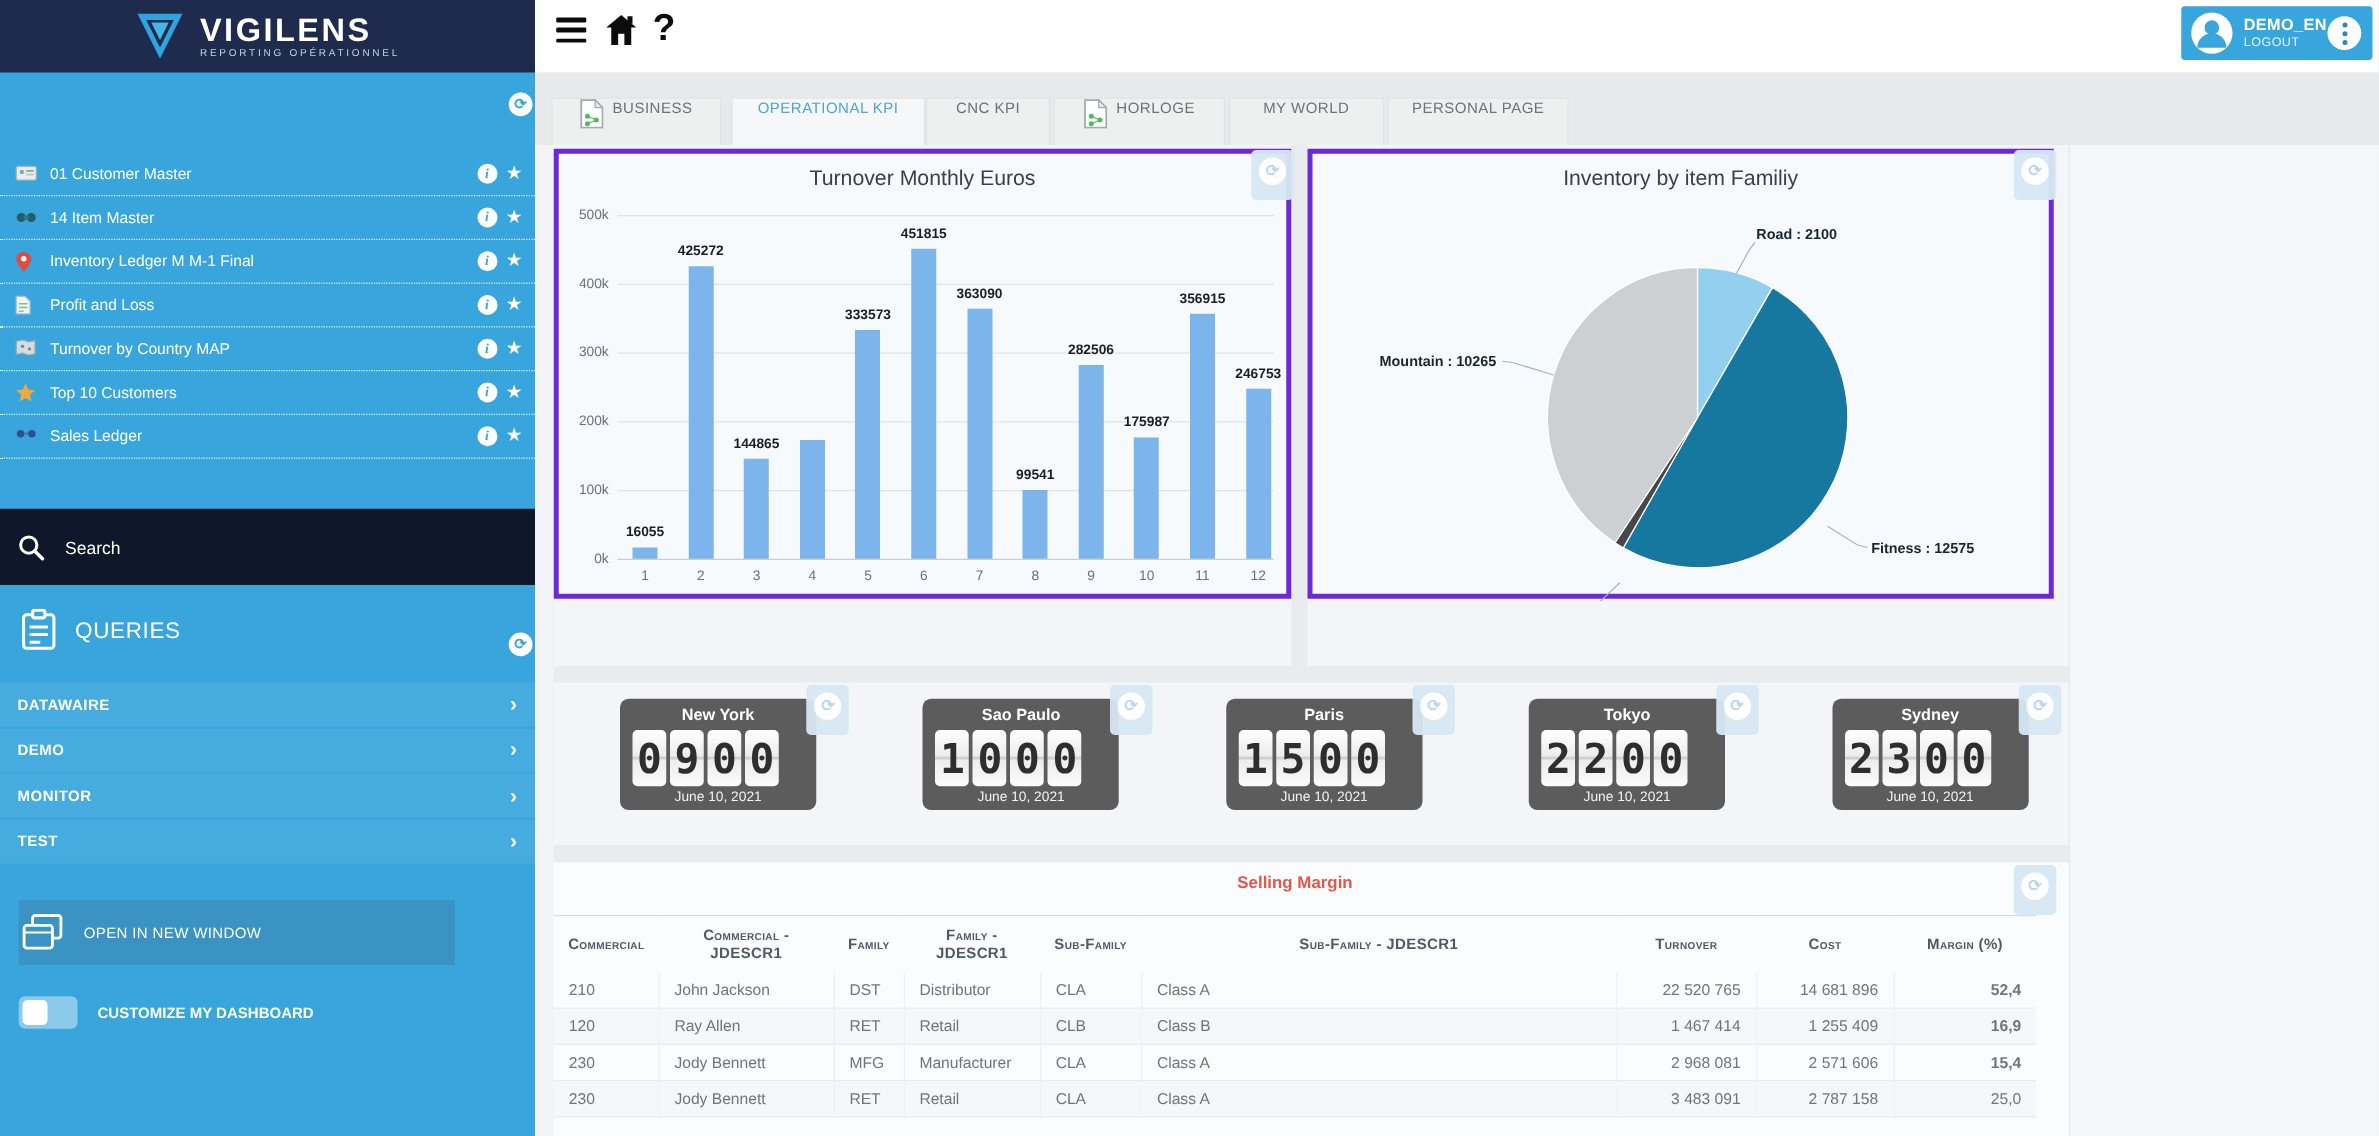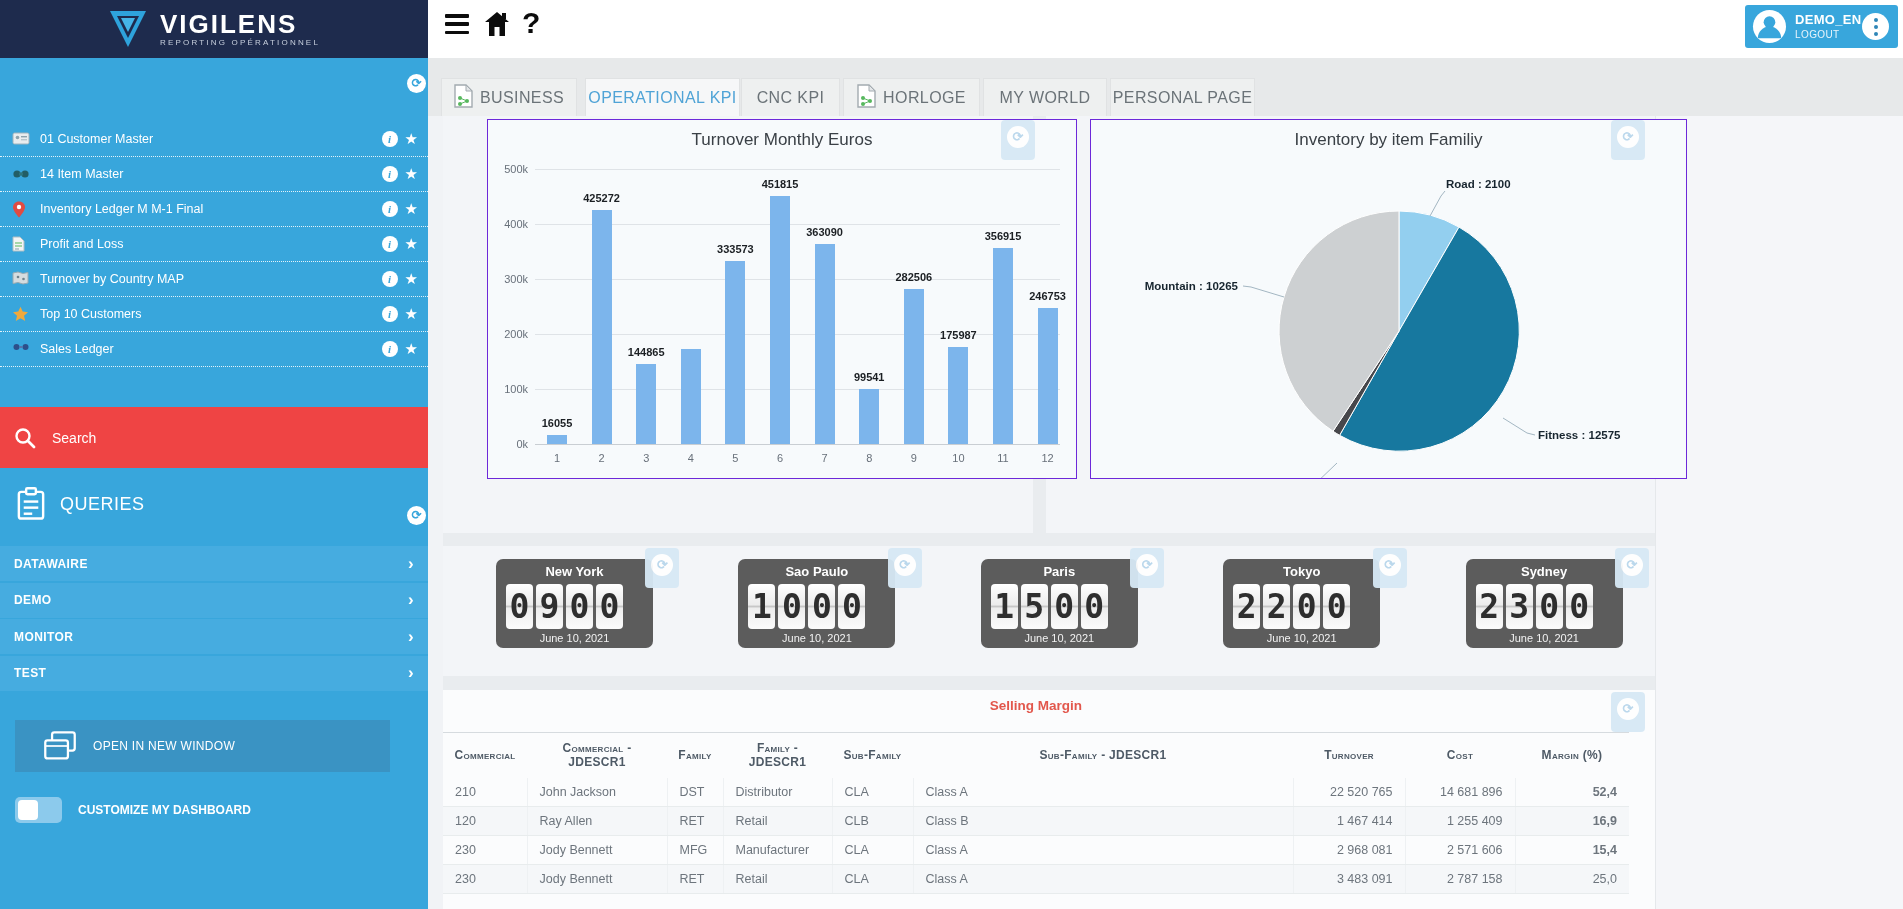--- a/index.html
+++ b/index.html
@@ -20,29 +20,29 @@
   .refresh-dot{width:19px;height:19px;border-radius:50%;background:#fff;color:#38a6dc;
                font-size:12px;line-height:19px;text-align:center;font-weight:bold;}
   #bm-list{left:0;top:122px;width:428px;}
   .bm-row{display:flex;align-items:center;height:34px;padding:0 10px 0 12px;
           border-bottom:1px dotted rgba(255,255,255,.85);color:#fff;font-size:12.5px;}
   .bm-ic{width:18px;height:16px;margin-right:10px;flex:0 0 18px;}
   .bm-label{flex:1;}
   .bm-info{width:16px;height:16px;border-radius:50%;background:#fff;color:#38a6dc;
            font:italic bold 11px "Liberation Serif",serif;text-align:center;line-height:16px;margin-right:7px;}
   .bm-star{color:#fff;font-size:15px;line-height:16px;}
-  #search-band{left:0;top:407px;width:428px;height:61px;background:#ef4444;display:flex;align-items:center;color:#fff;}
+  #search-band{left:0;top:407px;width:428px;height:61px;background:#0f172a;display:flex;align-items:center;color:#fff;}
   #search-band .t{font-size:14px;}
   #q-list{left:0;top:546px;width:428px;}
   .q-row{height:35px;margin-bottom:1.5px;background:#46ace0;display:flex;align-items:center;
          padding:0 14px;color:#fff;font-size:12px;font-weight:bold;letter-spacing:.4px;}
   .q-row .lbl{flex:1;}
   .q-chev{font-size:17px;font-weight:bold;line-height:18px;}
   #open-btn{left:15px;top:720px;width:347px;height:52px;background:#3a93c3;display:flex;align-items:center;
-            gap:16px;padding-left:28px;color:#fff;font-size:12px;letter-spacing:.3px;cursor:pointer;}
+            gap:16px;padding-left:2px;color:#fff;font-size:12px;letter-spacing:.3px;cursor:pointer;}
   #customize{left:15px;top:797px;display:flex;align-items:center;gap:16px;color:#fff;font-size:12px;font-weight:bold;}
   #toggle{width:47px;height:26px;border-radius:5px;background:#8ccaec;position:relative;}
   #toggle .knob{position:absolute;left:3px;top:3px;width:20px;height:20px;border-radius:4px;background:#fff;}
 
   
   #topbar{left:428px;top:0;width:1475px;height:58px;background:#fff;}
   #hamburger{left:17px;top:14px;width:24px;height:20px;display:flex;flex-direction:column;justify-content:space-between;cursor:pointer;}
   #hamburger span{height:3.5px;background:#0c0c0c;border-radius:1px;}
   #home-ic{left:56px;top:11px;width:26px;height:26px;cursor:pointer;}
   #help-ic{left:94px;top:6px;font-size:30px;font-weight:bold;color:#0c0c0c;cursor:pointer;}
@@ -50,30 +50,30 @@
   #avatar{left:7px;top:4px;width:35px;height:35px;}
   #user-name{left:50px;top:7px;font-size:13px;font-weight:bold;letter-spacing:.3px;}
   #logout{left:50px;top:24px;font-size:10px;color:#e8f4fb;letter-spacing:.4px;cursor:pointer;}
   #kebab{left:117px;top:8px;width:27px;height:27px;border-radius:50%;background:#fff;display:flex;
          flex-direction:column;align-items:center;justify-content:center;gap:3px;cursor:pointer;}
   #kebab i{width:4px;height:4px;border-radius:50%;background:#2f86b8;}
 
   
   #tabstrip{left:428px;top:58px;width:1475px;height:58px;background:#e7e9ea;}
   .tab{position:absolute;top:20px;height:38px;background:#eef0f0;border:1px solid #e0e2e3;border-bottom:none;
-       display:flex;align-items:center;justify-content:center;gap:7px;font-size:16px;color:#6b7378;
+       display:flex;align-items:flex-start;justify-content:center;gap:7px;font-size:12px;color:#6b7378;
        letter-spacing:.4px;cursor:pointer;box-sizing:border-box;}
   .tab.active{background:#f6f7f8;color:#4fa3d6;}
   .tab svg{width:19px;height:24px;}
 
   
   .gutter{background:#e9ecef;}
   #right-void{left:1655px;top:116px;width:248px;height:793px;background:#f5f6f9;border-left:1px solid #e5e8eb;}
   .gridbg{background:#f3f5f8;}
-  .panel{background:#f7fafc;border:1px solid #6d28d9;box-sizing:border-box;margin-left:44px;}
+  .panel{background:#f7fafc;border:4px solid #6d28d9;box-sizing:border-box;}
   #panel-bar{left:443px;top:119px;width:590px;height:360px;}
   #panel-pie{left:1046px;top:119px;width:597px;height:360px;}
   .chart-title{position:absolute;left:0;top:10px;width:100%;text-align:center;font-size:17px;color:#3a4046;}
   .gridline{position:absolute;height:1px;background:#dfe3e7;}
   .gridline.zero{background:#c9ced3;}
   .ytick{position:absolute;width:40px;text-align:right;font-size:11px;color:#68707a;}
   .xtick{position:absolute;width:40px;text-align:center;font-size:11px;color:#68707a;}
   .bar{position:absolute;background:#7cb5ec;}
   .bar-label{position:absolute;width:70px;text-align:center;font-size:11px;font-weight:bold;color:#1b1f23;}
   .refresh-badge{position:absolute;width:34px;height:40px;background:#d7e9f5;border-radius:4px;opacity:.95;}

